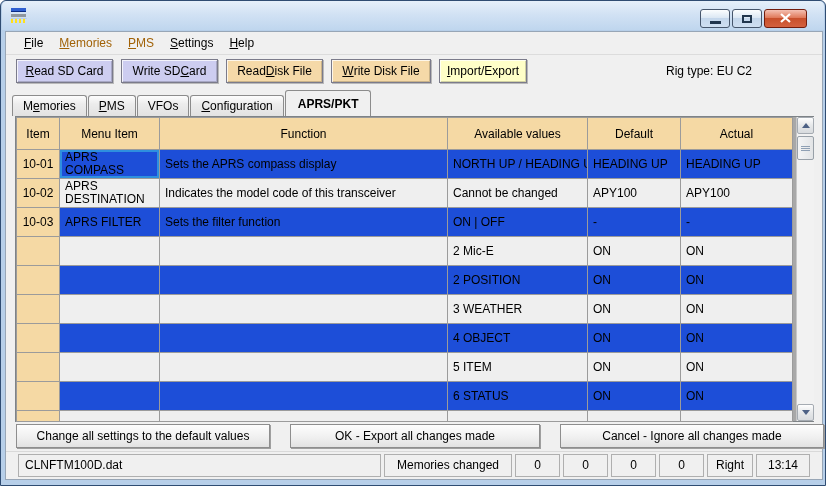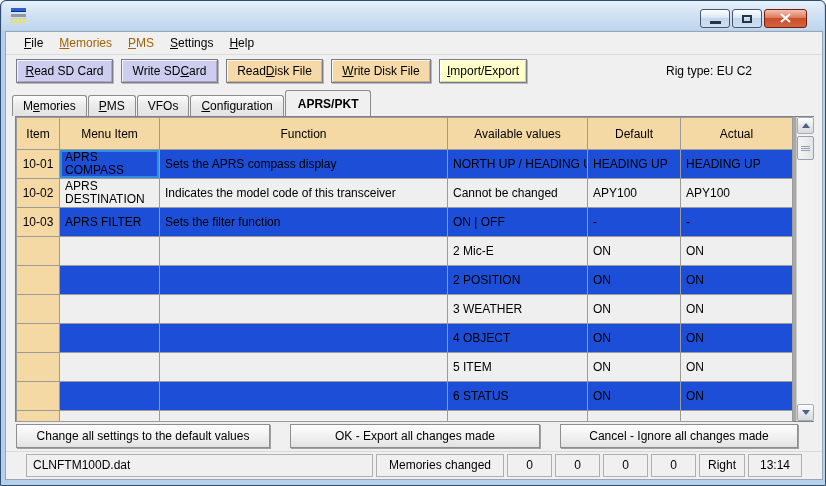--- a/index.html
+++ b/index.html
@@ -81,21 +81,21 @@
   .grip{width:9px;height:5px;background:repeating-linear-gradient(180deg,#8FA0B4 0 1px,transparent 1px 2px);}
 
   
   .footer{position:absolute;left:0;top:392px;right:0;height:26px;}
   .fbtn{position:absolute;top:0;height:24px;border:1px solid #8E8E8E;
     background:linear-gradient(#FDFDFD,#F0F0F0 55%,#E2E2E2);
     box-shadow:1px 1px 0 #9F9F9F;display:flex;align-items:center;justify-content:center;font-size:12px;cursor:default;}
 
   
   .statusbar{position:absolute;left:0;top:419px;right:0;height:27px;display:flex;
-    align-items:center;gap:3px;padding:0 20px;background:#F0F0F0;border-top:1px solid #D9D9D9;}
+    align-items:center;gap:3px;padding:0 12px;background:#F0F0F0;border-top:1px solid #D9D9D9;}
   .panel{height:23px;border:1px solid #AFAFAF;background:#F0F0F0;display:flex;align-items:center;padding:0 6px;}
   .panel.centered{justify-content:center;}
   .panel-file{flex:1;}
   .panel-mem{width:128px;flex:0 0 auto;}
   .panel-zero{width:45px;flex:0 0 auto;}
   .panel-side{width:46px;flex:0 0 auto;}
   .panel-time{width:54px;flex:0 0 auto;}
 </style>
 </head>
 <body>
@@ -263,21 +263,21 @@
           </div>
         <div class="scroll-btn scroll-down">
             <span class="tri-down"></span>
           </div>
       </div>
     </div>
 
     <div class="footer">
       <button class="fbtn" style="left:10px;width:254px;">Change all settings to the default values</button>
       <button class="fbtn" style="left:284px;width:250px;">OK - Export all changes made</button>
-      <button class="fbtn" style="left:554px;width:238px;">Cancel - Ignore all changes made</button>
+      <button class="fbtn" style="left:554px;width:264px;">Cancel - Ignore all changes made</button>
     </div>
 
     <div class="statusbar">
       <div class="panel panel-file">CLNFTM100D.dat</div>
       <div class="panel panel-mem centered">Memories changed</div>
       <div class="panel panel-zero centered">0</div>
       <div class="panel panel-zero centered">0</div>
       <div class="panel panel-zero centered">0</div>
       <div class="panel panel-zero centered">0</div>
       <div class="panel panel-side centered">Right</div>

